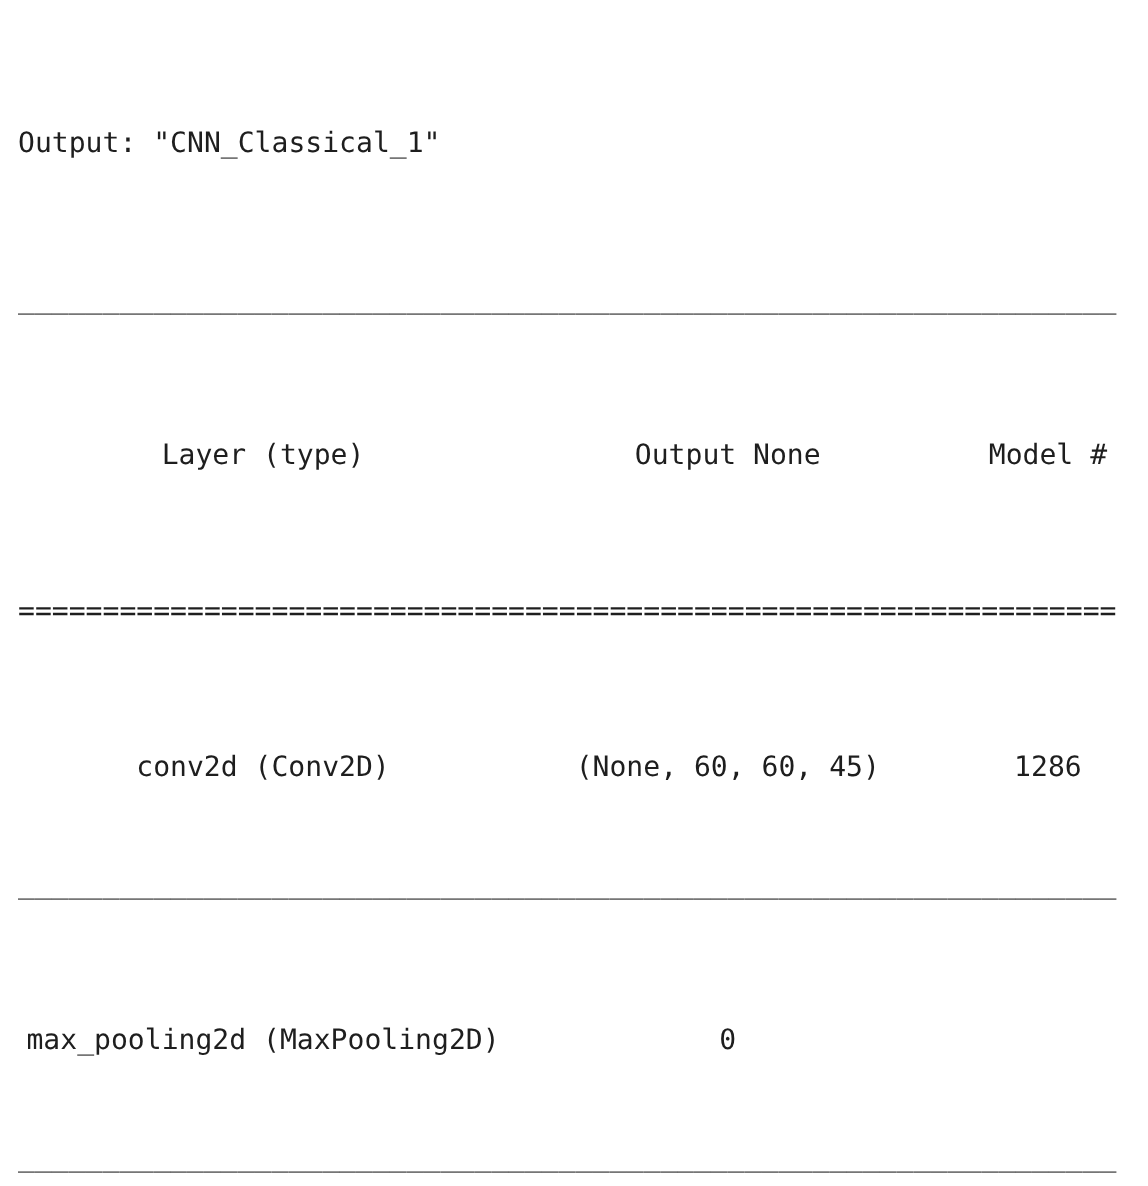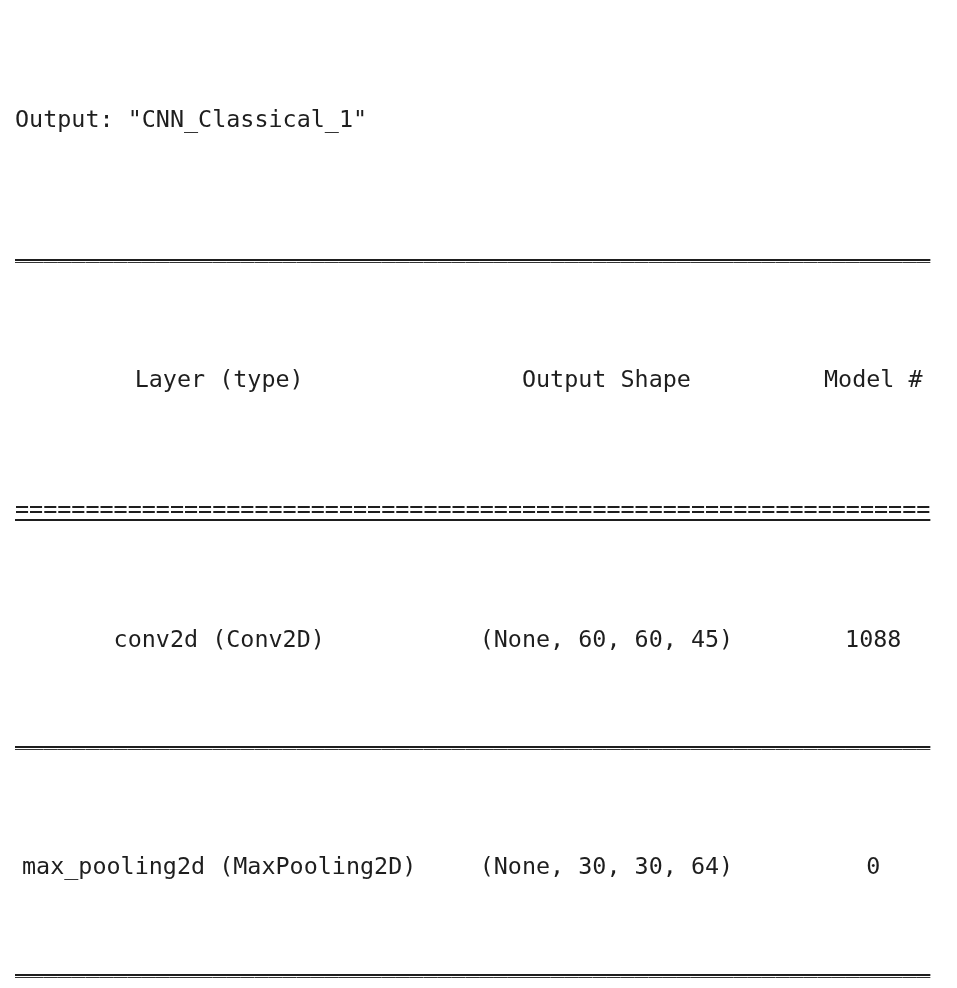--- a/index.html
+++ b/index.html
@@ -21,50 +21,48 @@
     height: 32.5px;
     overflow: hidden;
   }
   .grid-row {
     display: grid;
     grid-template-columns: 29ch 26ch auto;
     text-align: center;
   }
   .sep {
     letter-spacing: 0;
-    text-decoration: underline;
   }
 </style>
 </head>
 <body>
 
 <div class="console">
 
   <div class="line"><span>Output: </span><span>"CNN_Classical_1"</span></div>
 
   <div class="line sep">_________________________________________________________________</div>
 
   <div class="line grid-row">
     <span>Layer (type)</span>
-    <span>Output Shape</span>
+    <span>Output None</span>
     <span>Model #</span>
   </div>
 
   <div class="line sep">=================================================================</div>
 
   <div class="line grid-row">
     <span>conv2d (Conv2D)</span>
     <span>(None, 60, 60, 45)</span>
-    <span>1088</span>
+    <span>1286</span>
   </div>
   <div class="line sep">_________________________________________________________________</div>
 
   <div class="line grid-row">
     <span>max_pooling2d (MaxPooling2D)</span>
-    <span>(None, 30, 30, 64)</span>
     <span>0</span>
   </div>
   <div class="line sep">_________________________________________________________________</div>
 
   
   
 
   
   
 

